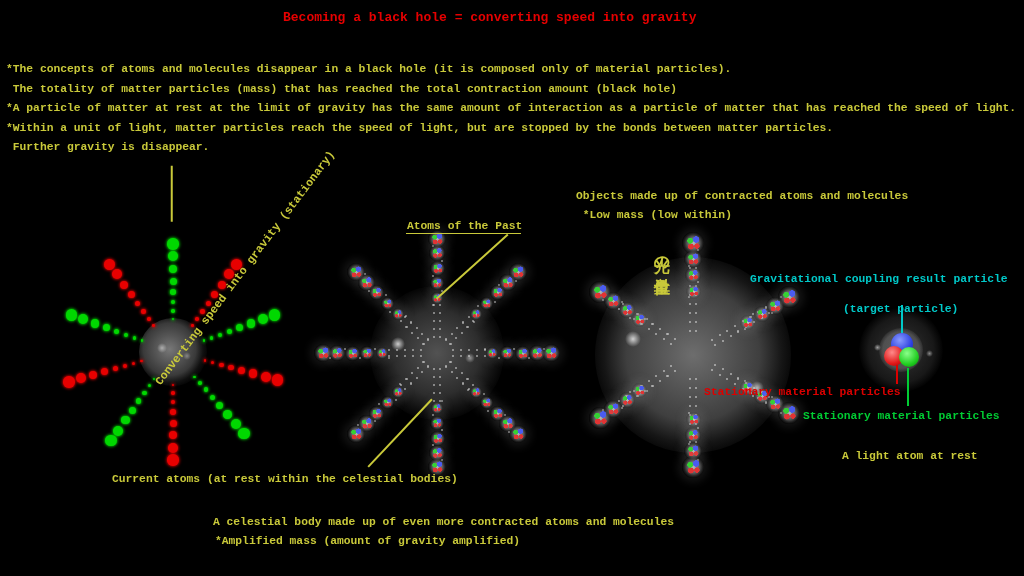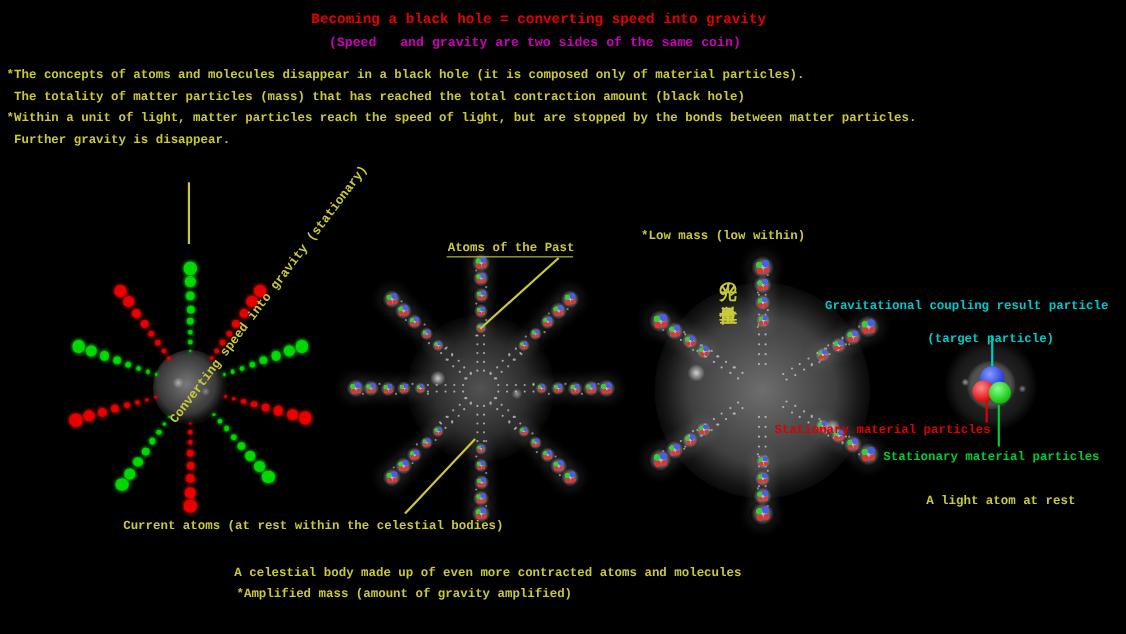--- a/index.html
+++ b/index.html
@@ -459,31 +459,32 @@
       <div class="dot smudge" style="left: 925.5px; top: 349.5px; width: 7px; height: 7px; opacity: 0.5;"></div>
       <div class="seg" style="left: 172px; top: 165.25px; width: 56px; height: 1.5px; background: rgb(201, 201, 58); transform: rotate(1.5708rad);"></div>
       <div class="seg" style="left: 406px; top: 232.75px; width: 115px; height: 1.5px; background: rgb(201, 201, 58); transform: rotate(0rad);"></div>
       <div class="seg" style="left: 508px; top: 234.25px; width: 95.5877px; height: 1.5px; background: rgb(201, 201, 58); transform: rotate(2.408rad);"></div>
       <div class="seg" style="left: 368px; top: 466.25px; width: 93.3809px; height: 1.5px; background: rgb(201, 201, 58); transform: rotate(-0.815692rad);"></div>
       <div class="seg" style="left: 901.5px; top: 304px; width: 28px; height: 2px; background: rgb(0, 201, 201); transform: rotate(1.5708rad);"></div>
       <div class="seg" style="left: 896.5px; top: 364px; width: 19px; height: 2px; background: rgb(220, 0, 0); transform: rotate(1.5708rad);"></div>
       <div class="seg" style="left: 907.5px; top: 367px; width: 38px; height: 2px; background: rgb(0, 204, 51); transform: rotate(1.5708rad);"></div>
     </div>
   <div class="lbl title">Becoming a black hole = converting speed into gravity</div>
-  <div class="lbl subtitle">(Speed   and gravity are two sides of the same coin)</div>
 
   <div class="notes">
     <div class="note-line">*The concepts of atoms and molecules disappear in a black hole (it is composed only of material particles).</div>
     <div class="note-line"> The totality of matter particles (mass) that has reached the total contraction amount (black hole)</div>
+    <div class="note-line">*A particle of matter at rest at the limit of gravity has the same amount of interaction as a particle of matter that has reached the speed of light.</div>
     <div class="note-line">*Within a unit of light, matter particles reach the speed of light, but are stopped by the bonds between matter particles.</div>
     <div class="note-line"> Further gravity is disappear.</div>
   </div>
 
   <div class="lbl lab-converting">Converting speed into gravity (stationary)</div>
   <div class="lbl lab-atoms-past">Atoms of the Past</div>
+  <div class="lbl lab-objects1">Objects made up of contracted atoms and molecules</div>
   <div class="lbl lab-objects2"> *Low mass (low within)</div>
   <div class="lbl lab-jp">光の単位量</div>
   <div class="lbl lab-cyan1">Gravitational coupling result particle</div>
   <div class="lbl lab-cyan2">(target particle)</div>
   <div class="lbl lab-red">Stationary material particles</div>
   <div class="lbl lab-green">Stationary material particles</div>
   <div class="lbl lab-single">A light atom at rest</div>
   <div class="lbl lab-current">Current atoms (at rest within the celestial bodies)</div>
   <div class="lbl lab-celestial2">*Amplified mass (amount of gravity amplified)</div>
   <div class="lbl lab-celestial1">A celestial body made up of even more contracted atoms and molecules</div>

